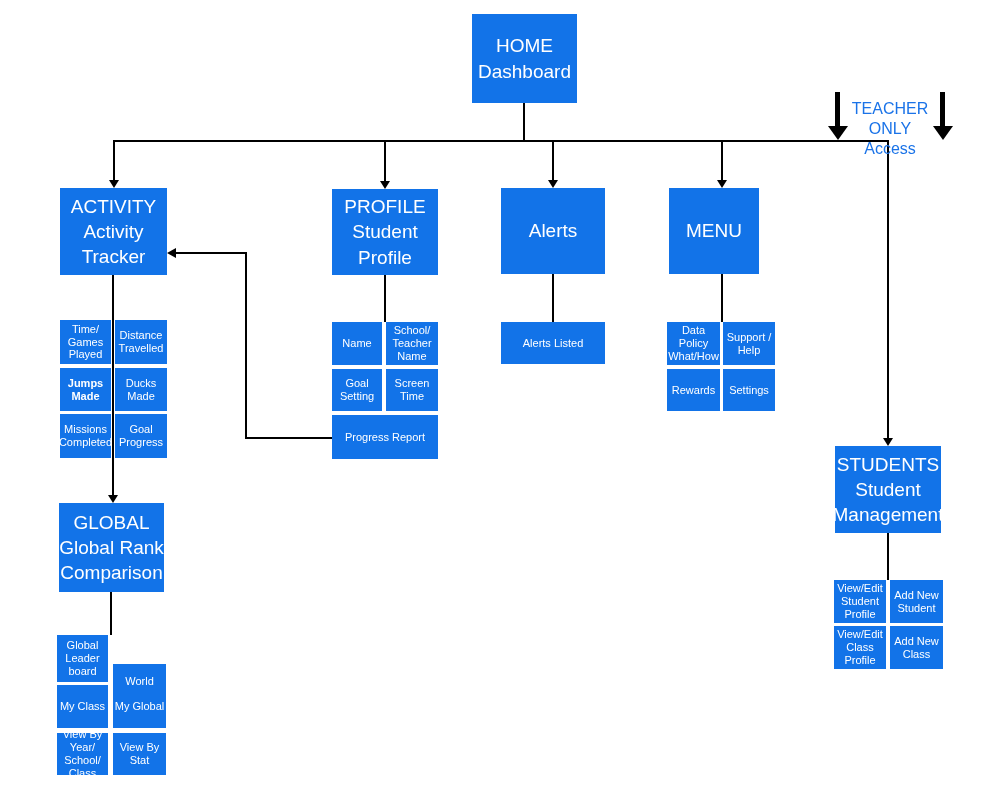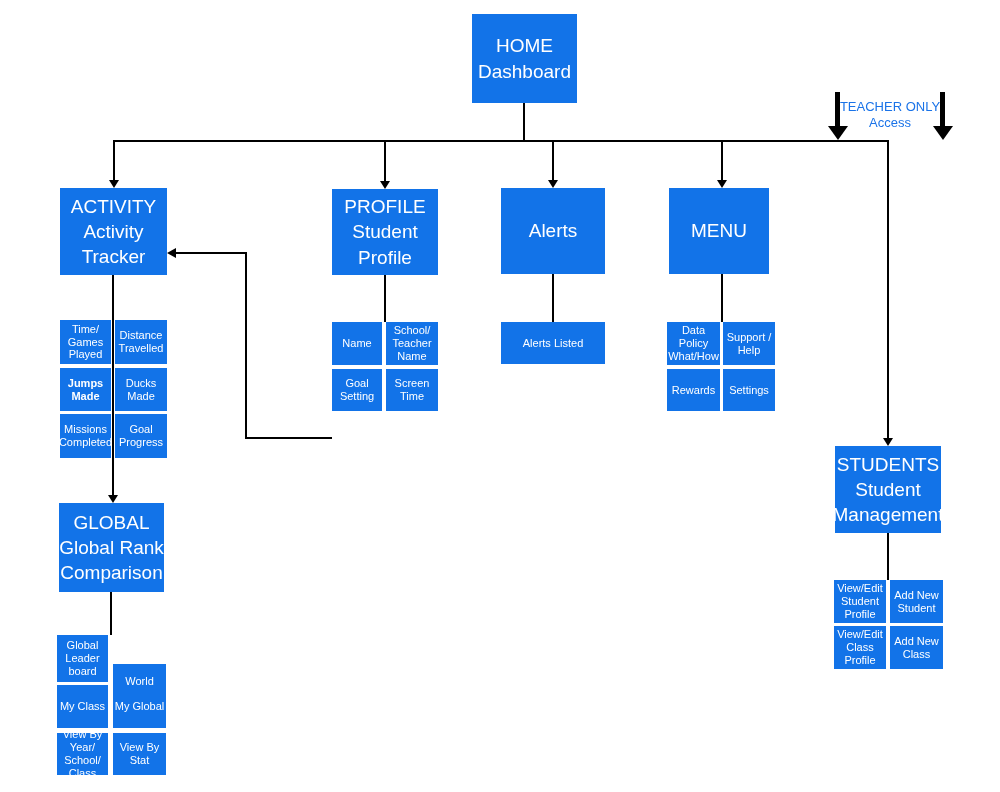--- a/index.html
+++ b/index.html
@@ -58,21 +58,21 @@
   .bold-arr{
     position:absolute;
     width:0;height:0;
     border-left:10px solid transparent;
     border-right:10px solid transparent;
     border-top:14px solid #000000;
   }
   .annotation{
     position:absolute;
     color:#1a73e8;
-    font-size:13px;
+    font-size:16px;
     line-height:1.25;
     text-align:center;
     white-space:pre-line;
     font-weight:500;
   }
 </style>
 </head>
 <body>
 
 <div id="canvas">
@@ -128,21 +128,21 @@
 
   <div class="node" style="left:332px;top:189px;width:106px;height:86px;">
     <span>PROFILE
 Student Profile</span>
   </div>
 
   <div class="node" style="left:501px;top:188px;width:104px;height:86px;">
     <span>Alerts</span>
   </div>
 
-  <div class="node" style="left:669px;top:188px;width:100px;height:86px;">
+  <div class="node" style="left:669px;top:188px;width:90px;height:86px;">
     <span>MENU</span>
   </div>
 
   <div class="node" style="left:835px;top:446px;width:106px;height:87px;">
     <span>STUDENTS
 Student
 Management</span>
   </div>
 
   <div class="node" style="left:59px;top:503px;width:105px;height:89px;">
@@ -185,20 +185,23 @@
 Teacher
 Name</span>
   </div>
   <div class="node sub" style="left:332px;top:369px;width:50px;height:42px;">
     <span>Goal
 Setting</span>
   </div>
   <div class="node sub" style="left:386px;top:369px;width:52px;height:42px;">
     <span>Screen
 Time</span>
+  </div>
+  <div class="node sub" style="left:332px;top:415px;width:106px;height:44px;">
+    <span>Progress Report</span>
   </div>
 
   <div class="node sub" style="left:501px;top:322px;width:104px;height:42px;">
     <span>Alerts Listed</span>
   </div>
 
   <div class="node sub" style="left:667px;top:322px;width:53px;height:43px;">
     <span>Data Policy
 What/How</span>
   </div>

